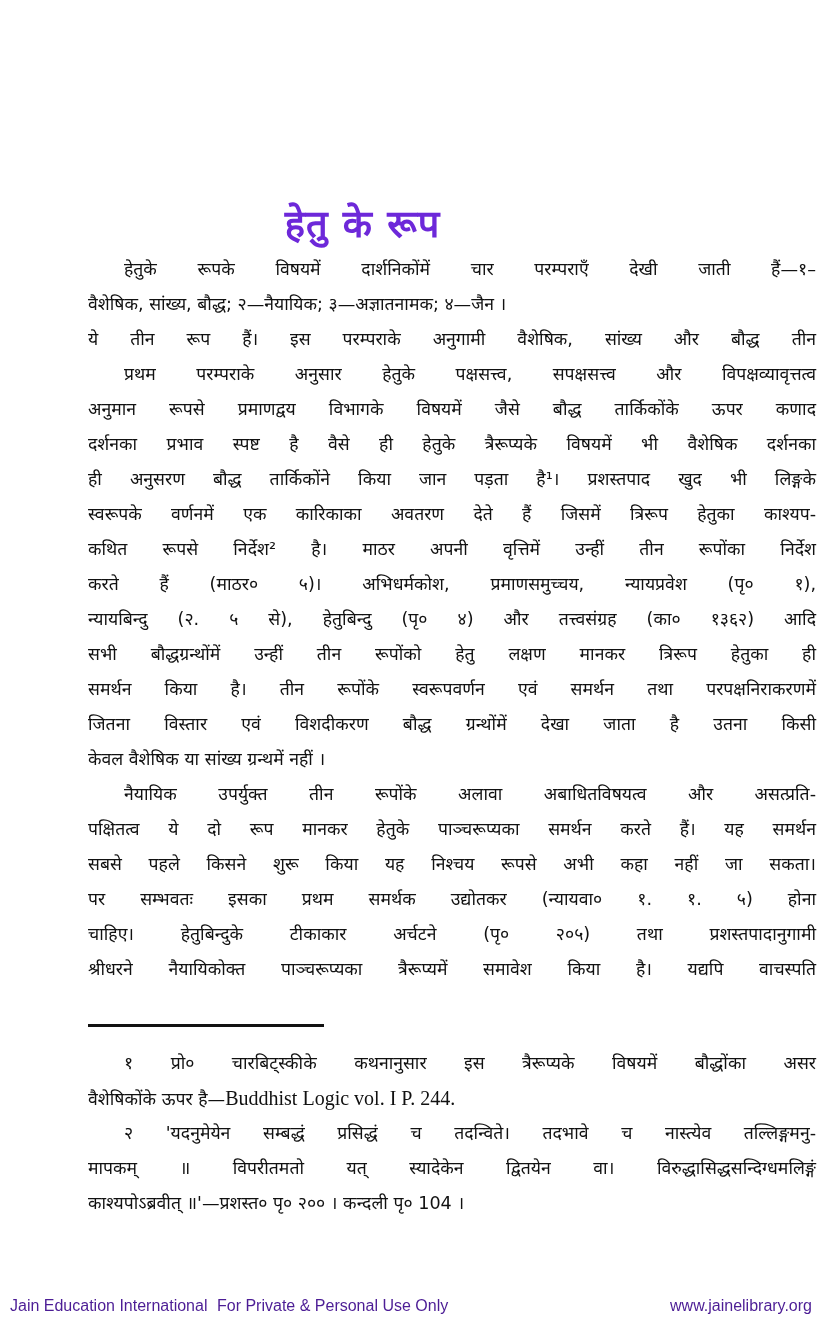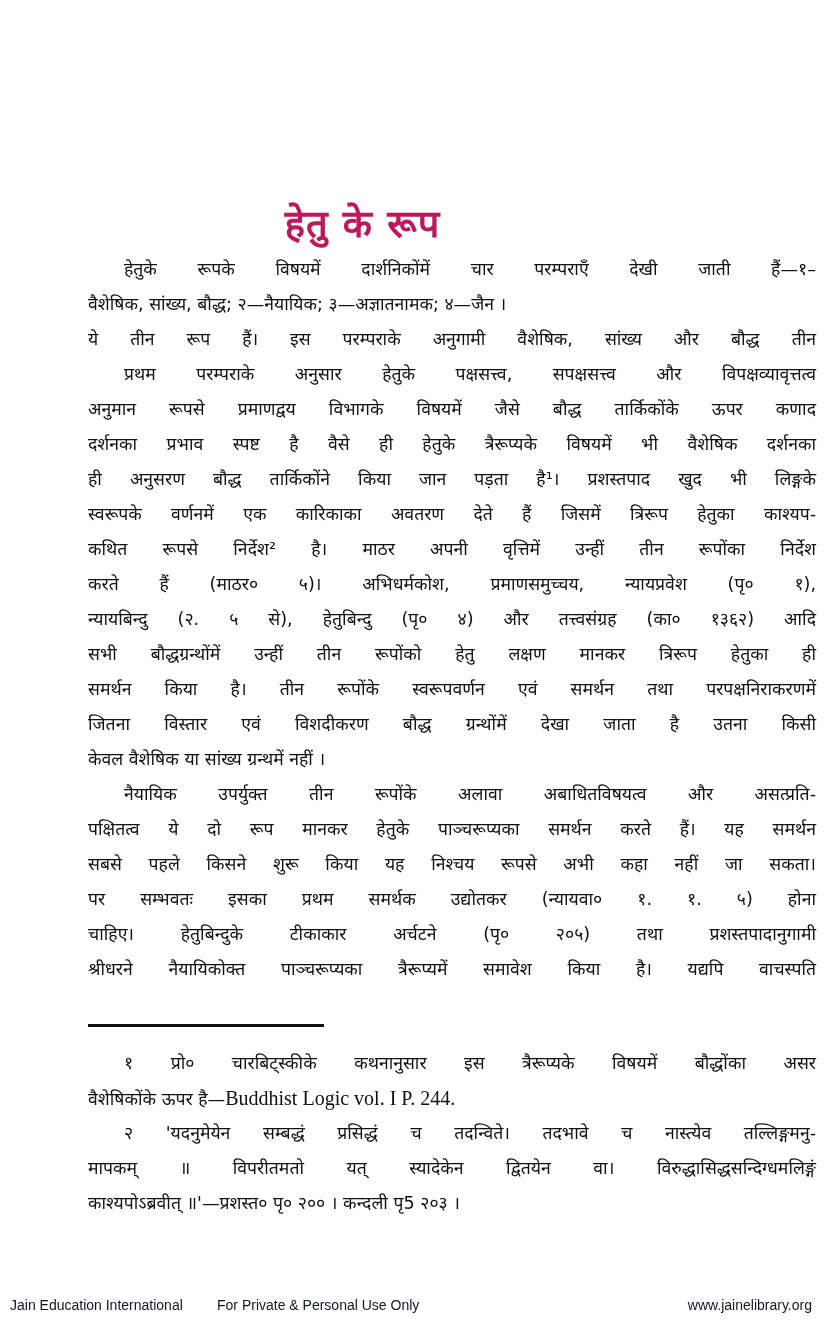--- a/index.html
+++ b/index.html
@@ -3,40 +3,40 @@
 <meta charset="utf-8">
 <style>
   html, body { margin: 0; padding: 0; }
   body {
     width: 828px; height: 1338px; background: #ffffff; position: relative; overflow: hidden;
     font-family: "DejaVu Sans", sans-serif; color: #111;
   }
   .page { position: absolute; left: 0; top: 0; width: 828px; height: 1338px; }
   .title {
     position: absolute; top: 196px; left: 0; width: 725px; text-align: center;
-    font-size: 38px; font-weight: bold; letter-spacing: 1px; color: #be185d;
+    font-size: 38px; font-weight: bold; letter-spacing: 1px; color: #6d28d9;
   }
   .body-text {
     position: absolute; left: 88px; width: 728px; top: 252px;
     font-size: 17.6px; line-height: 35px; text-align: justify; text-align-last: left;
   }
   .line { white-space: nowrap; display: block; height: 35px; text-align-last: justify; text-align: justify; }
   .line.last { text-align-last: left; }
   .line.indent { padding-left: 36px; }
   .rule {
     position: absolute; left: 88px; top: 1024px; width: 236px; height: 3px; background: #111;
   }
   .footnotes {
     position: absolute; left: 88px; width: 728px; top: 1046px;
     font-size: 17.6px; line-height: 35px;
   }
   .latin { font-family: "Liberation Serif", serif; font-size: 20px; }
   .footer {
     position: absolute; top: 1297px; left: 0; width: 828px; height: 20px;
-    font-family: "Liberation Sans", sans-serif; font-size: 14px; color: #0f172a;
+    font-family: "Liberation Sans", sans-serif; font-size: 16px; color: #4c1d95;
   }
   .footer span { position: absolute; top: 0; }
   .f-left { left: 10px; }
   .f-mid { left: 205px; margin-left: 12px; }
   .f-right { right: 16px; margin-left: 48px; }
 </style>
 </head>
 <body>
 
 <div class="page">
@@ -68,21 +68,21 @@
     <span class="line">श्रीधरने नैयायिकोक्त पाञ्चरूप्यका त्रैरूप्यमें समावेश किया है। यद्यपि वाचस्पति</span>
   </div>
 
   <div class="rule"></div>
 
   <div class="footnotes">
     <span class="line indent">१ प्रो० चारबिट्स्कीके कथनानुसार इस त्रैरूप्यके विषयमें बौद्धोंका असर</span>
     <span class="line last"><span>वैशेषिकोंके ऊपर है—</span><span class="latin">Buddhist Logic vol. I P. 244.</span></span>
     <span class="line indent">२ 'यदनुमेयेन सम्बद्धं प्रसिद्धं च तदन्विते। तदभावे च नास्त्येव तल्लिङ्गमनु-</span>
     <span class="line">मापकम् ॥ विपरीतमतो यत् स्यादेकेन द्वितयेन वा। विरुद्धासिद्धसन्दिग्धमलिङ्गं</span>
-    <span class="line last">काश्यपोऽब्रवीत् ॥'—प्रशस्त० पृ० २०० । कन्दली पृ5 २०३ ।</span>
+    <span class="line last">काश्यपोऽब्रवीत् ॥'—प्रशस्त० पृ० २०० । कन्दली पृ० 104 ।</span>
   </div>
 
   <div class="footer">
     <span class="f-left">Jain Education International</span>
     <span class="f-mid">For Private &amp; Personal Use Only</span>
     <span class="f-right">www.jainelibrary.org</span>
   </div>
 </div>
 
 </body></html>

